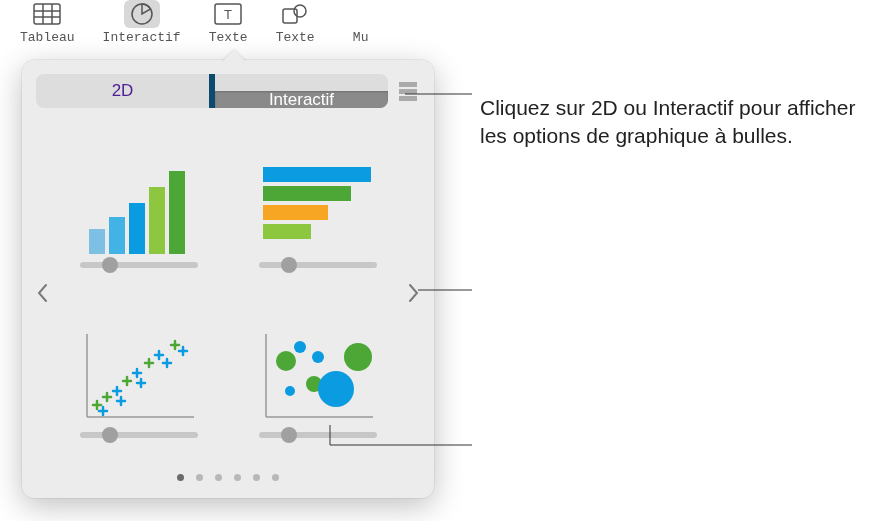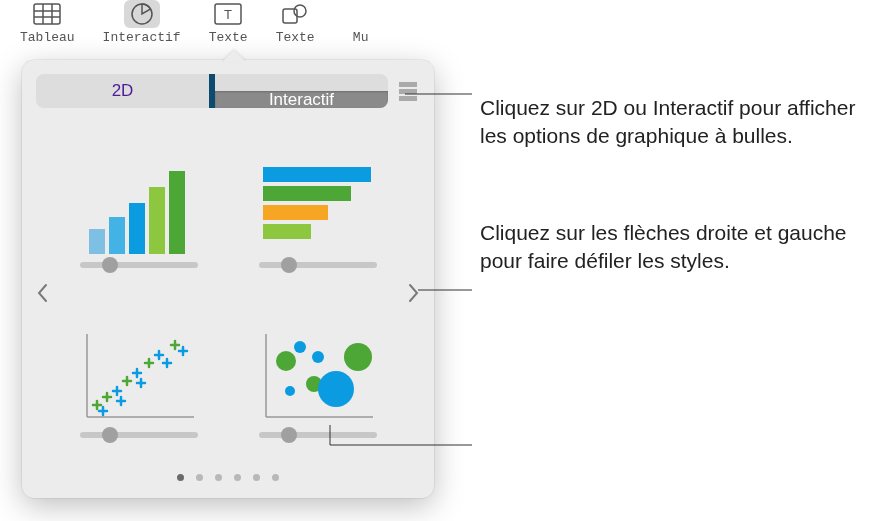--- a/index.html
+++ b/index.html
@@ -386,14 +386,13 @@
 </div>
 
 <svg class="callout-line" style="position:absolute; left:0; top:0;" width="881" height="521">
   <line x1="405" y1="94" x2="472" y2="94" stroke="#333"></line>
   <line x1="418" y1="290" x2="472" y2="290" stroke="#333"></line>
   <path d="M 330 425 L 330 445 L 472 445" stroke="#333" fill="none"></path>
 </svg>
 
 <div class="callouts">
   <div class="callout">Cliquez sur 2D ou Interactif pour afficher les options de graphique à bulles.</div>
-  <div class="callout" style="margin-top:68px;">Cliquez sur les flèches droite et gauche pour faire défiler les styles.</div>
 </div>
 
 </body></html>

